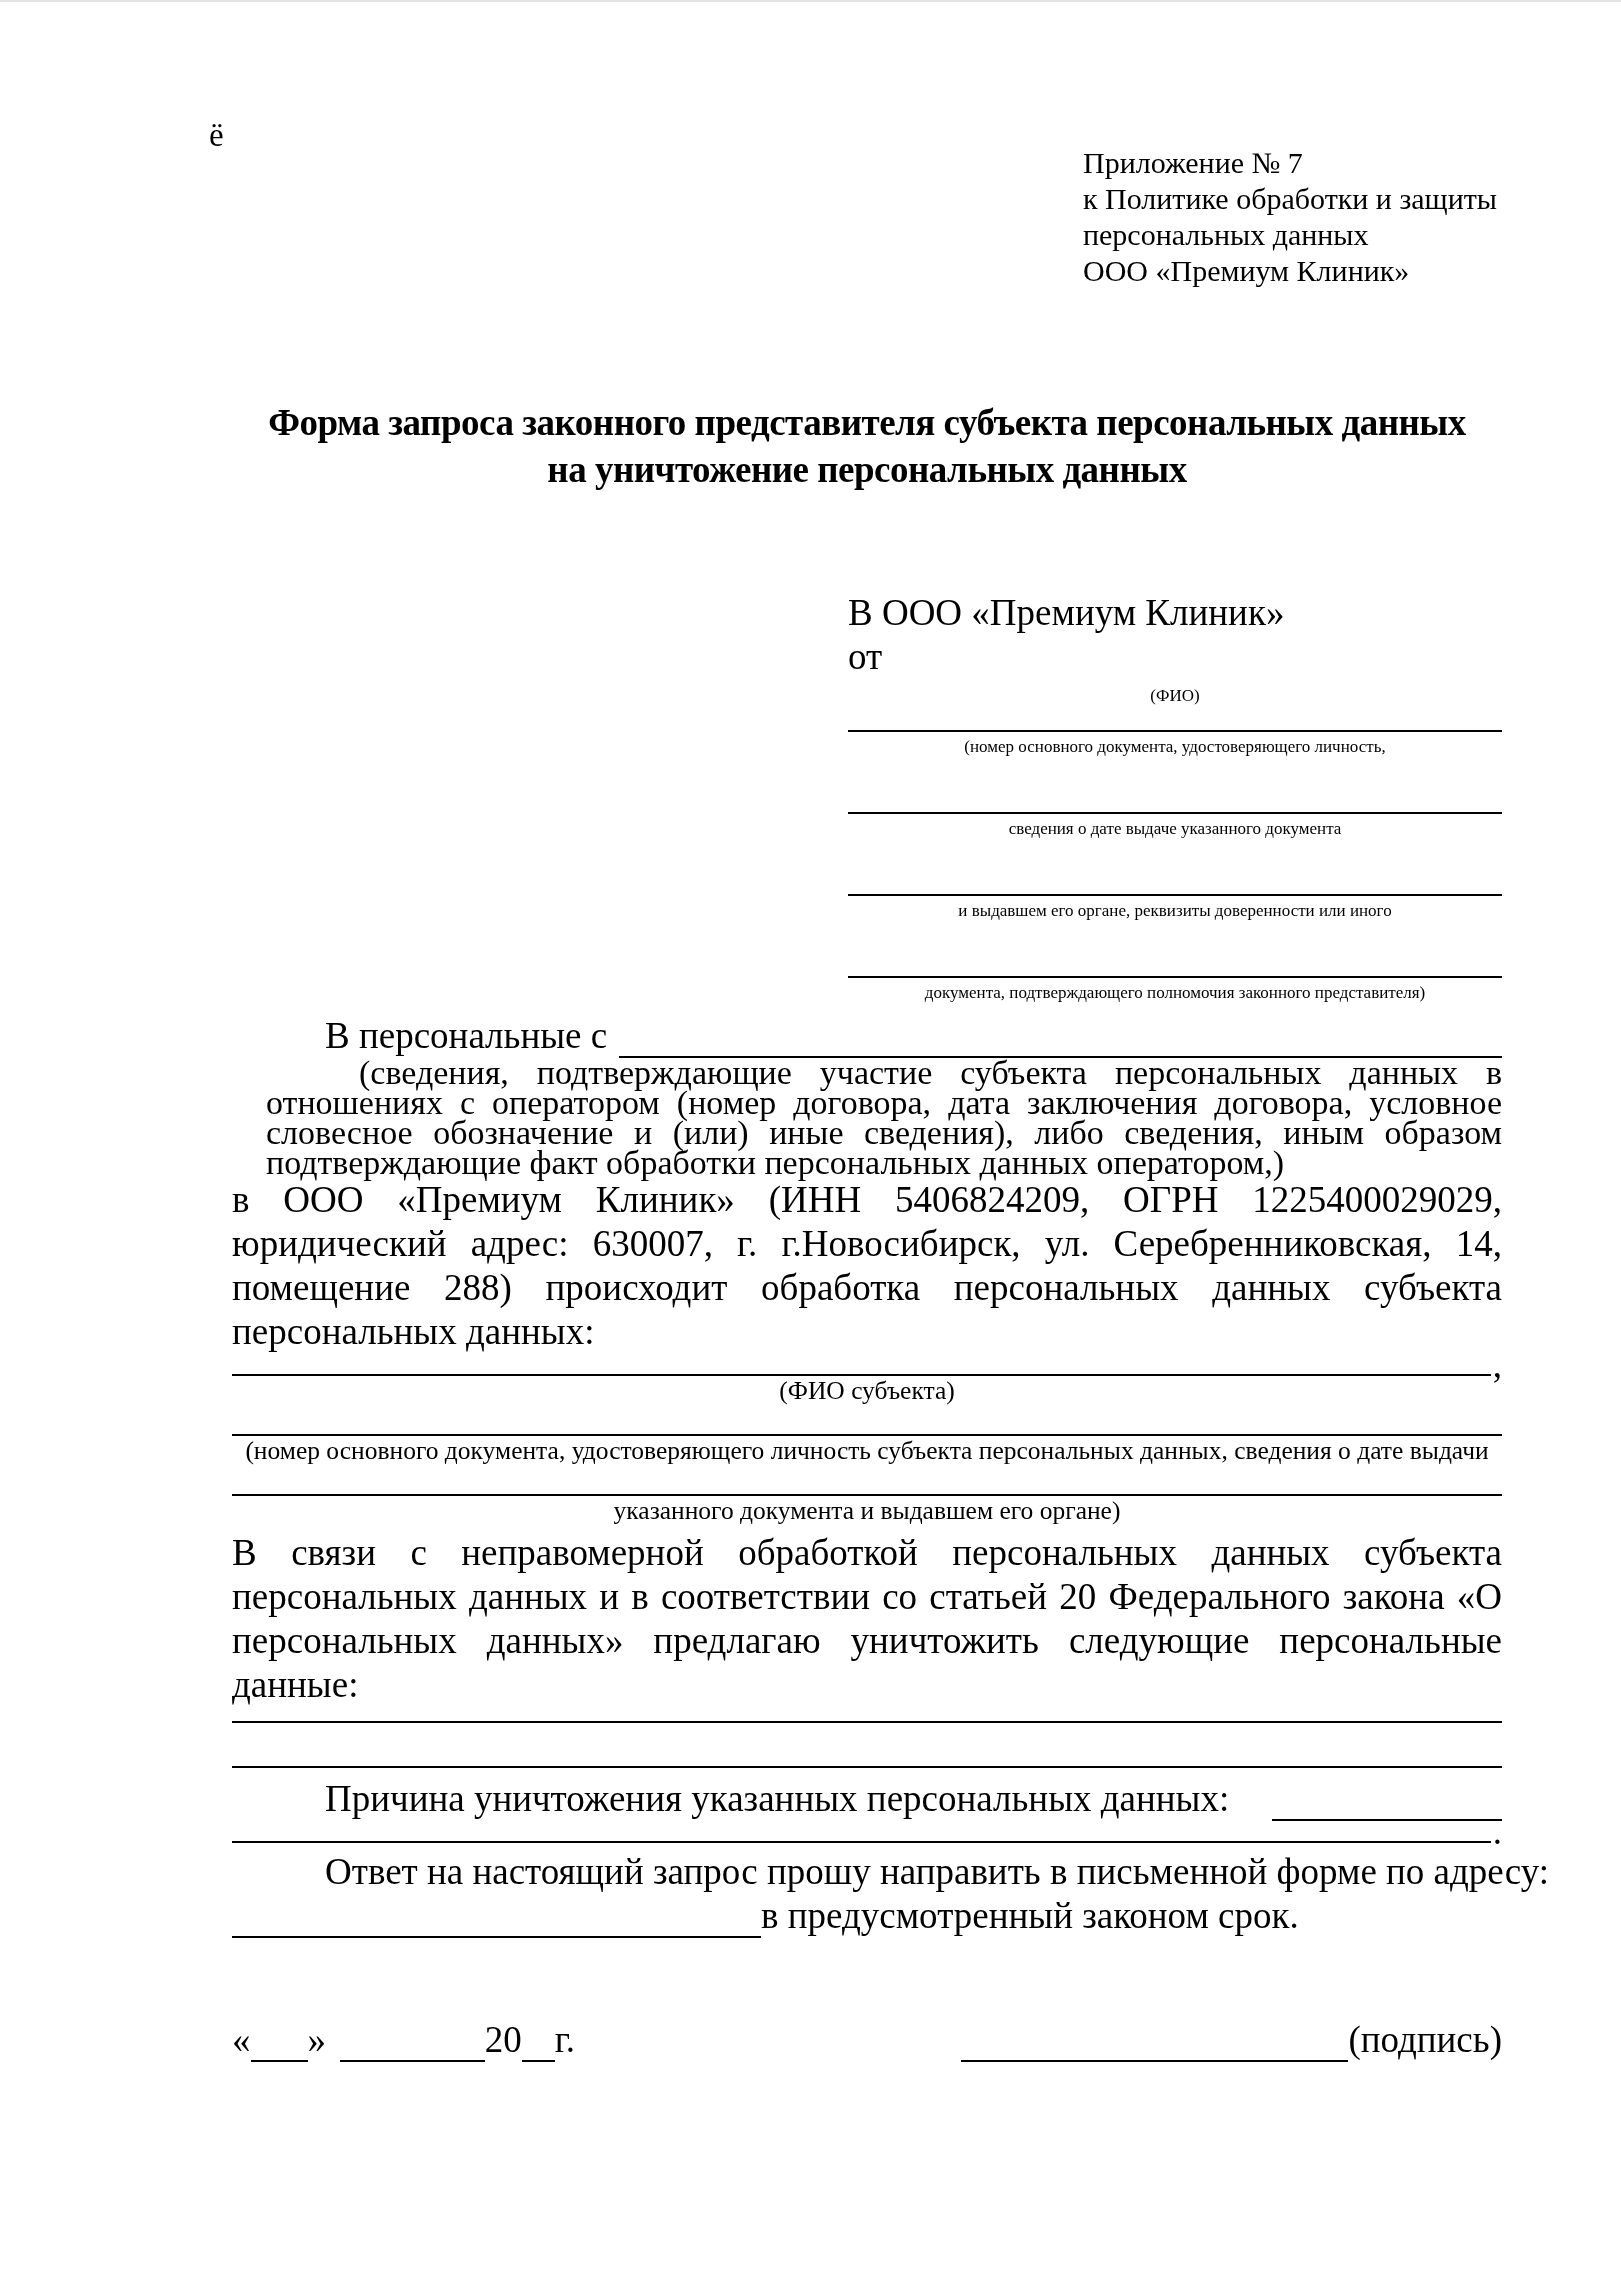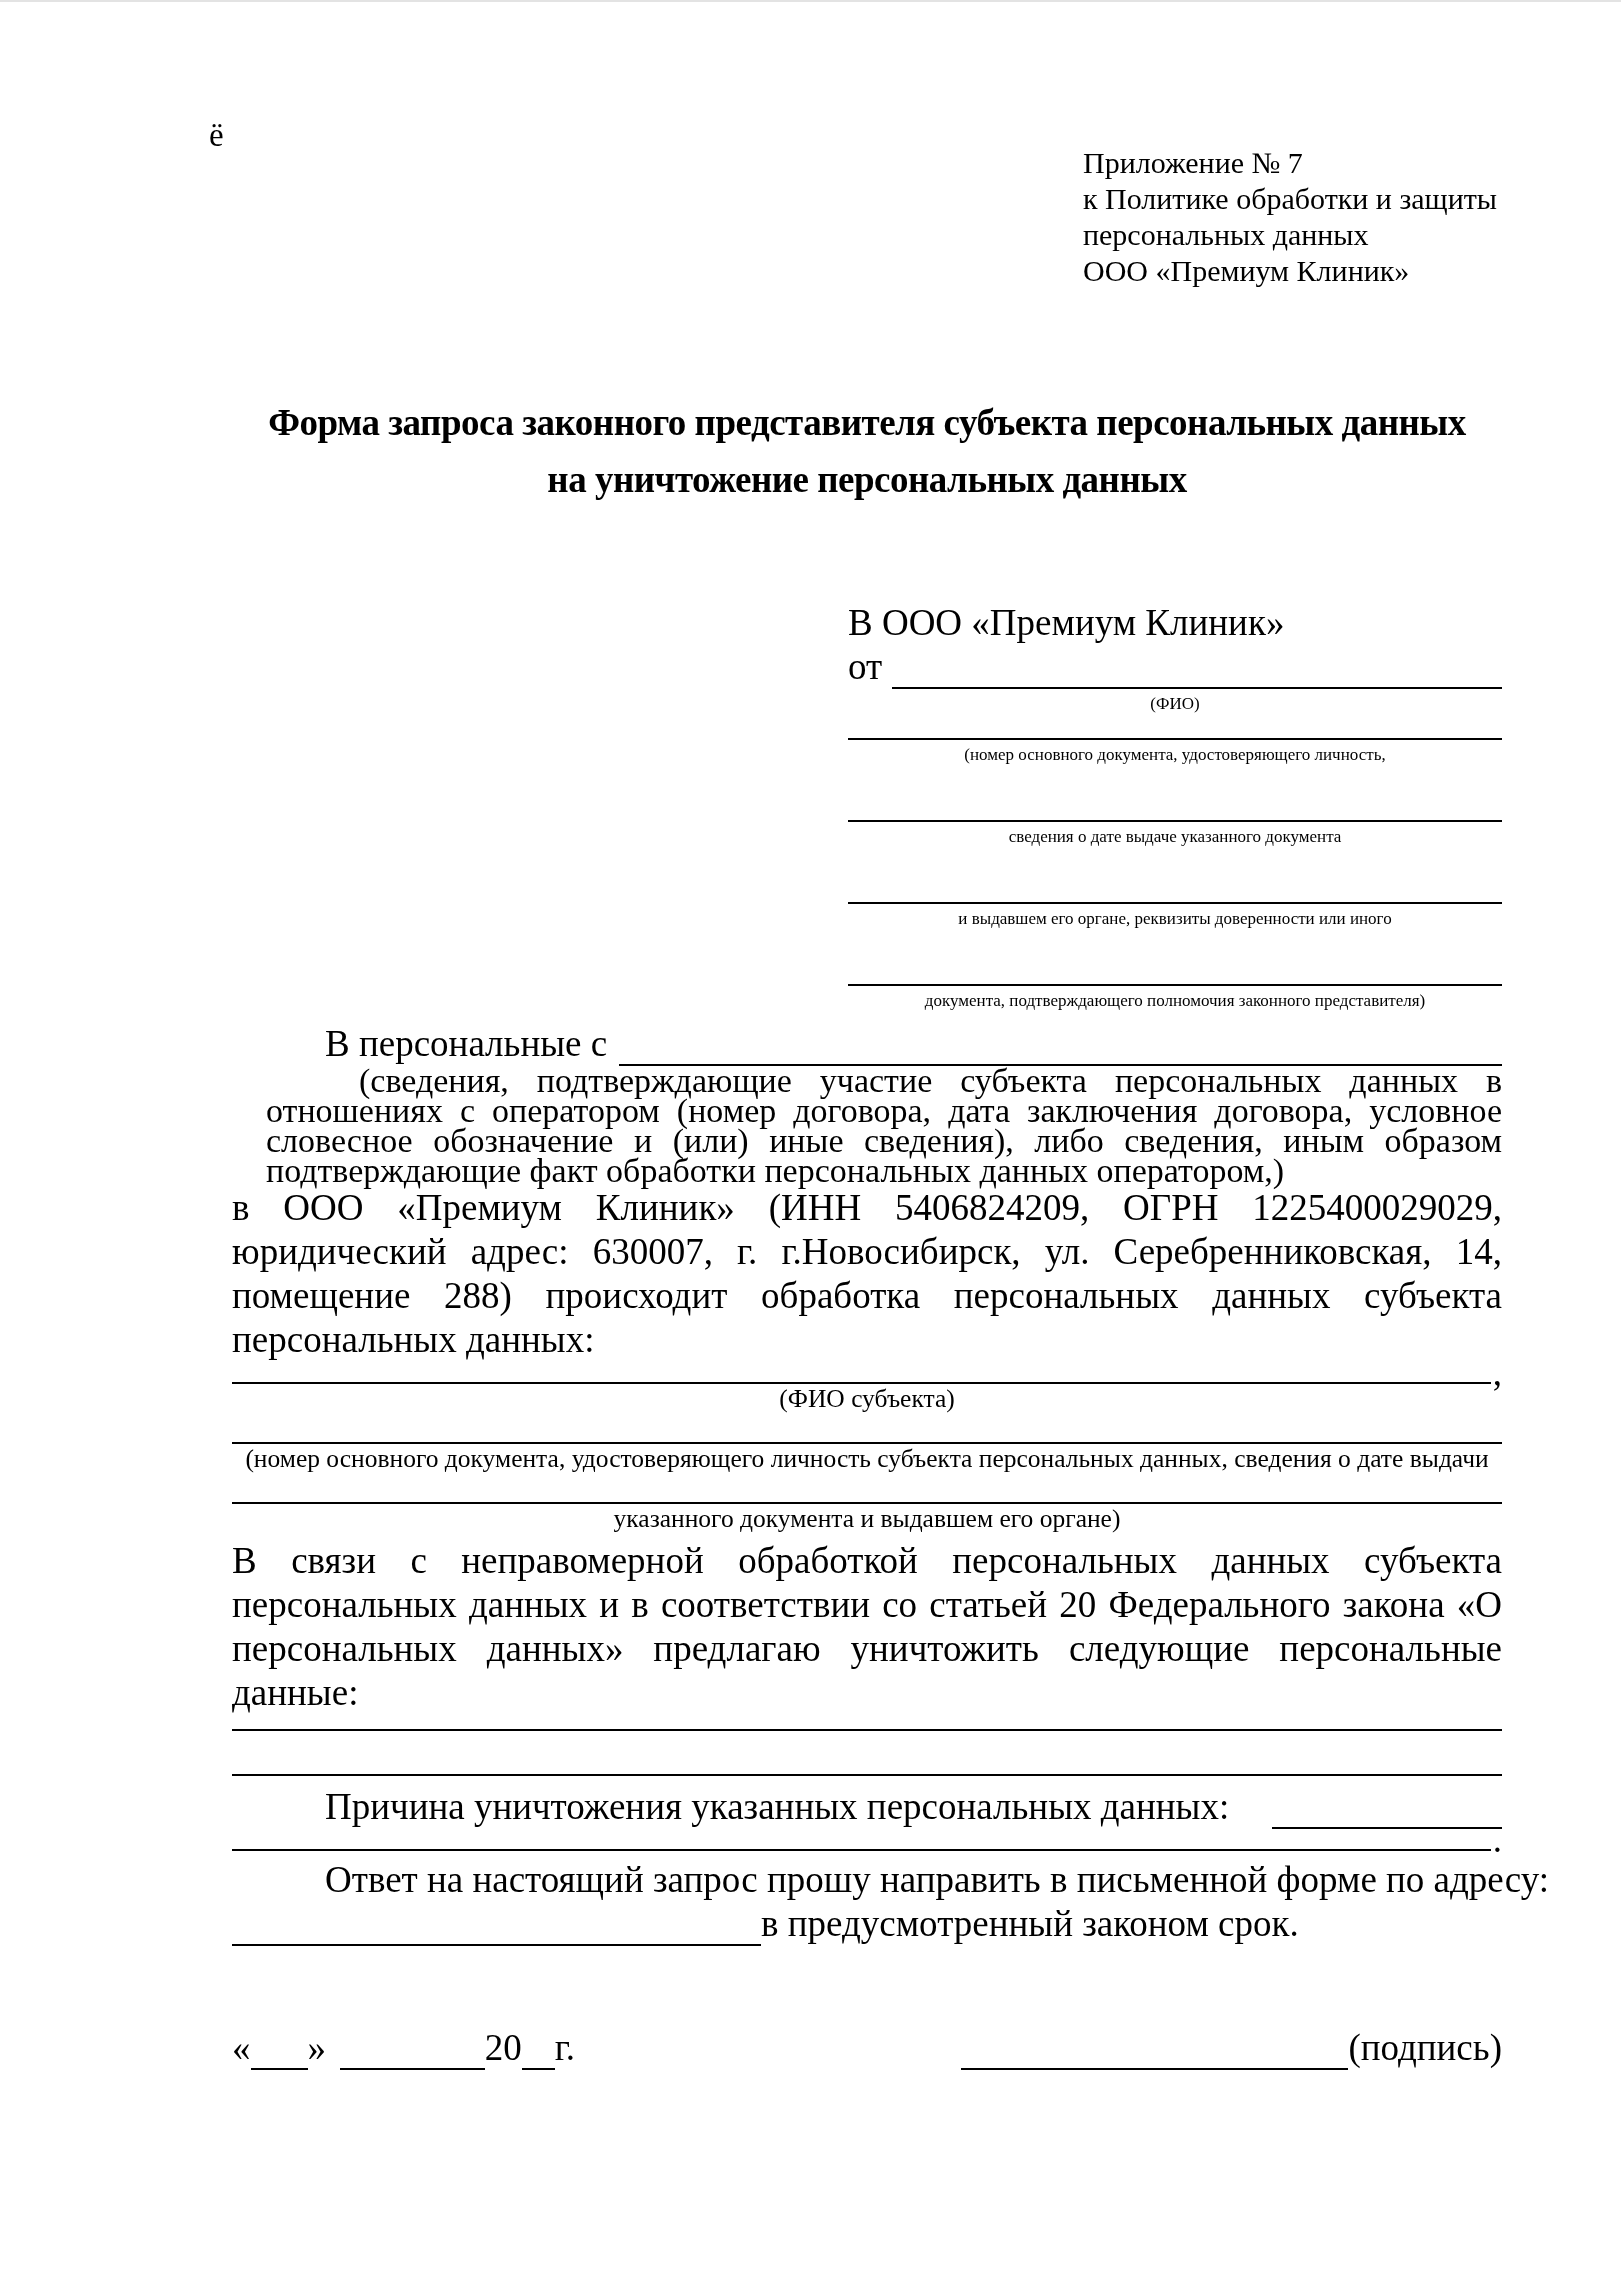--- a/index.html
+++ b/index.html
@@ -43,30 +43,31 @@
 
   
   .doc-title {
     margin-top: 110px;
     text-align: center;
     font-weight: bold;
     font-size: 37px;
     line-height: 47px;
     letter-spacing: -0.5px;
   }
-  .doc-title div { white-space: nowrap; margin-top: 10px; }
+  .doc-title div { white-space: nowrap; }
 
   
   .addressee {
     margin-left: 616px;
     margin-top: 98px;
   }
   .from-row {
     display: flex;
-    align-items: flex-end;
+    align-items: flex-start;
+    flex-direction: column;
   }
   .from-row .fill {
     flex: 1;
     border-bottom: 2.9px solid #000;
     height: 39px;
     margin-left: 9.8px;
   }
   .cap {
     font-size: 17px;
     line-height: 29px;

